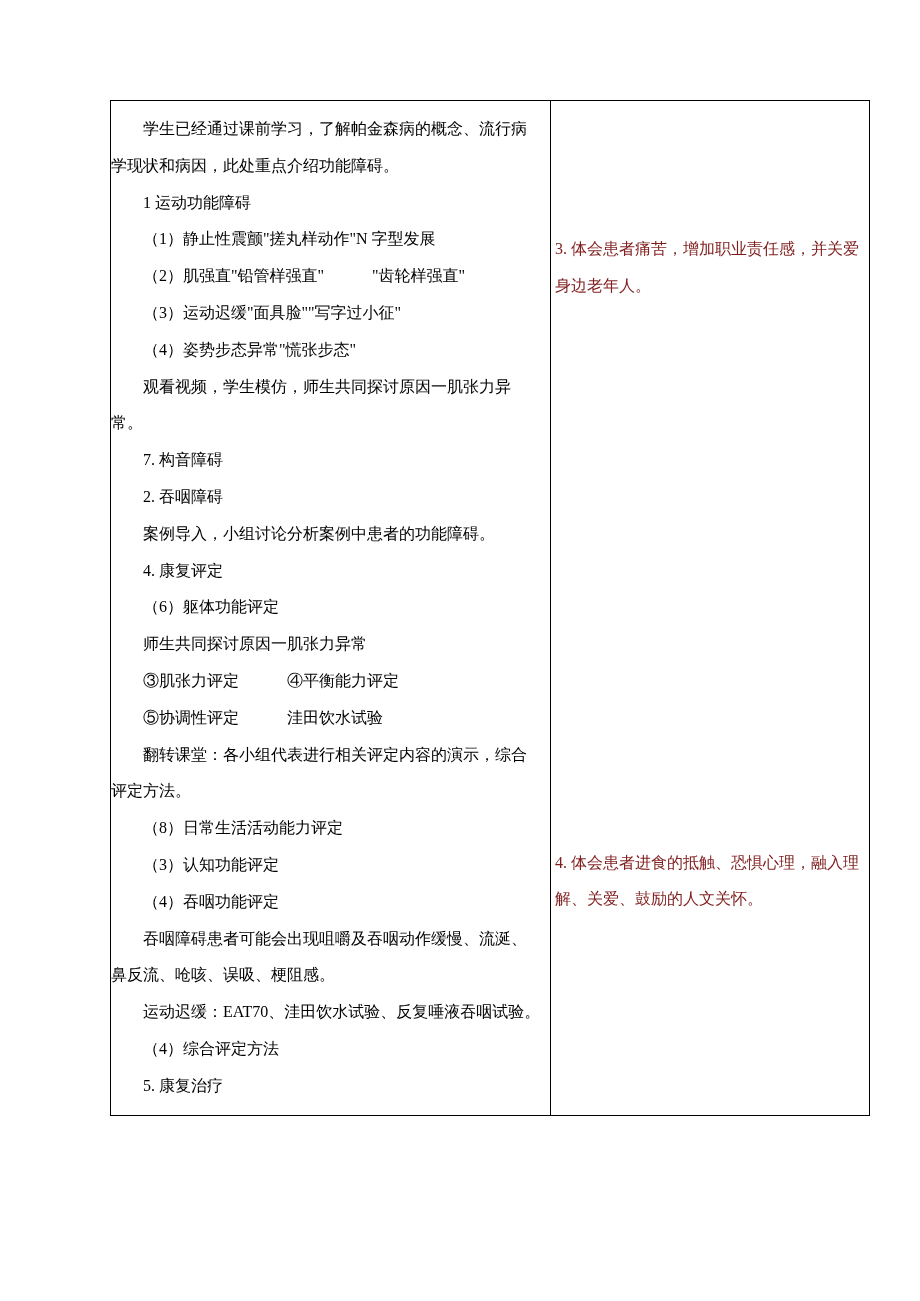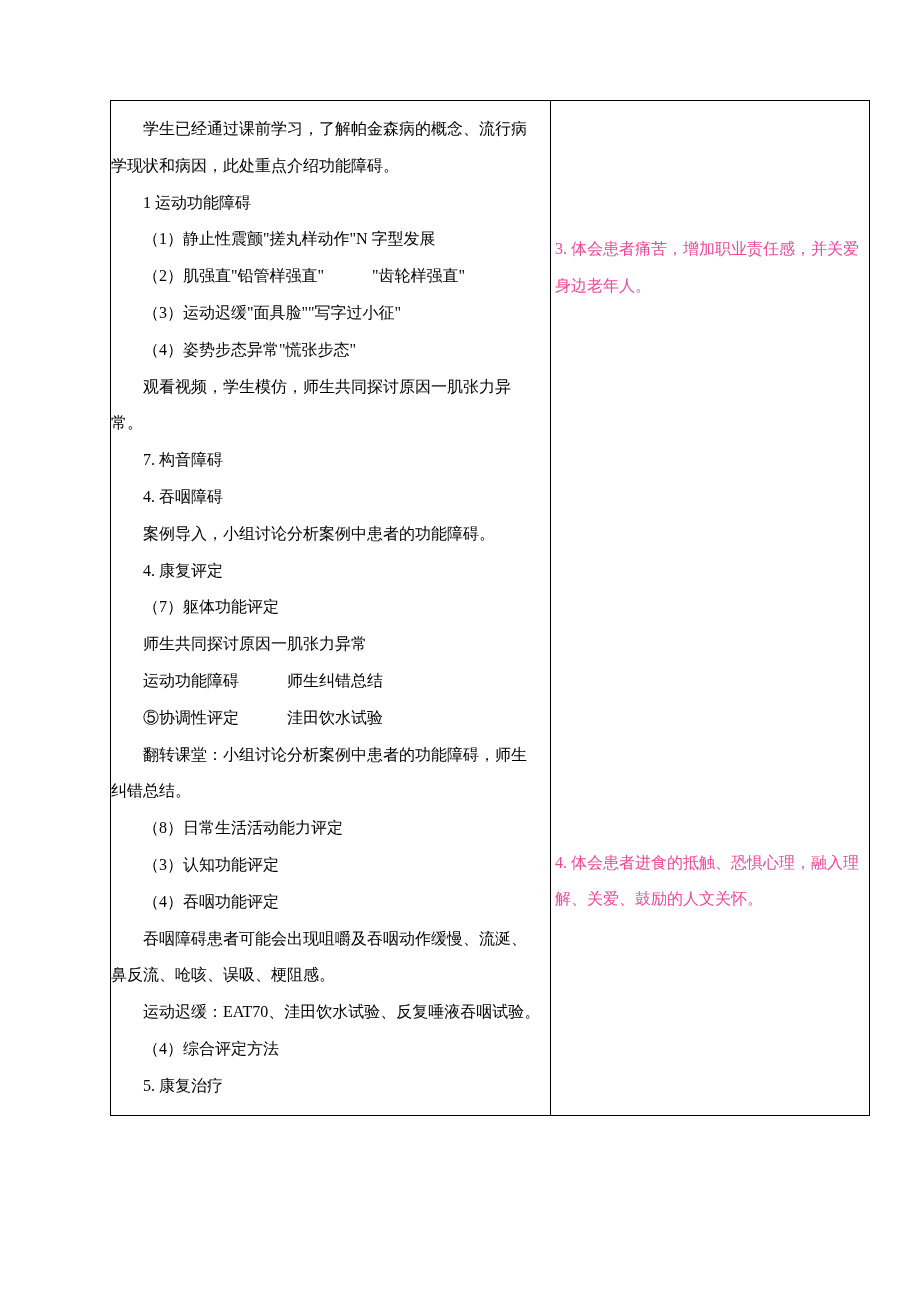--- a/index.html
+++ b/index.html
@@ -41,21 +41,21 @@
   .p {
     margin: 0;
     text-indent: 2em;
   }
   .p-hang {
     margin: 0;
     padding-left: 0;
     text-indent: 0;
   }
   .red {
-    color: #ec4899;
+    color: #7f1d1d;
   }
   .right-spacer-top {
     height: 120px;
   }
   .right-spacer-mid {
     height: 540px;
   }
   .inline-gap {
     display: inline-block;
     width: 3em;
@@ -73,32 +73,32 @@
           <p class="p">学生已经通过课前学习，了解帕金森病的概念、流行病学现状和病因，此处重点介绍功能障碍。</p>
           <p class="p">1 运动功能障碍</p>
           <p class="p">（1）静止性震颤"搓丸样动作"N 字型发展</p>
           <p class="p">
             <span>（2）肌强直"铅管样强直"</span><span class="inline-gap"></span><span>"齿轮样强直"</span>
           </p>
           <p class="p">（3）运动迟缓"面具脸""写字过小征"</p>
           <p class="p">（4）姿势步态异常"慌张步态"</p>
           <p class="p">观看视频，学生模仿，师生共同探讨原因一肌张力异常。</p>
           <p class="p">7. 构音障碍</p>
-          <p class="p">4. 吞咽障碍</p>
+          <p class="p">2. 吞咽障碍</p>
           <p class="p">案例导入，小组讨论分析案例中患者的功能障碍。</p>
           <p class="p">4. 康复评定</p>
-          <p class="p">（7）躯体功能评定</p>
+          <p class="p">（6）躯体功能评定</p>
           <p class="p">师生共同探讨原因一肌张力异常</p>
           <p class="p">
-            <span>运动功能障碍</span><span class="inline-gap"></span><span>师生纠错总结</span>
+            <span>③肌张力评定</span><span class="inline-gap"></span><span>④平衡能力评定</span>
           </p>
           <p class="p">
             <span>⑤协调性评定</span><span class="inline-gap"></span><span>洼田饮水试验</span>
           </p>
-          <p class="p">翻转课堂：小组讨论分析案例中患者的功能障碍，师生纠错总结。</p>
+          <p class="p">翻转课堂：各小组代表进行相关评定内容的演示，综合评定方法。</p>
           <p class="p">（8）日常生活活动能力评定</p>
           <p class="p">（3）认知功能评定</p>
           <p class="p">（4）吞咽功能评定</p>
           <p class="p">吞咽障碍患者可能会出现咀嚼及吞咽动作缓慢、流涎、鼻反流、呛咳、误吸、梗阻感。</p>
           <p class="p">运动迟缓：EAT70、洼田饮水试验、反复唾液吞咽试验。</p>
           <p class="p">（4）综合评定方法</p>
           <p class="p">5. 康复治疗</p>
         </div>
       </td>
       <td class="right">

